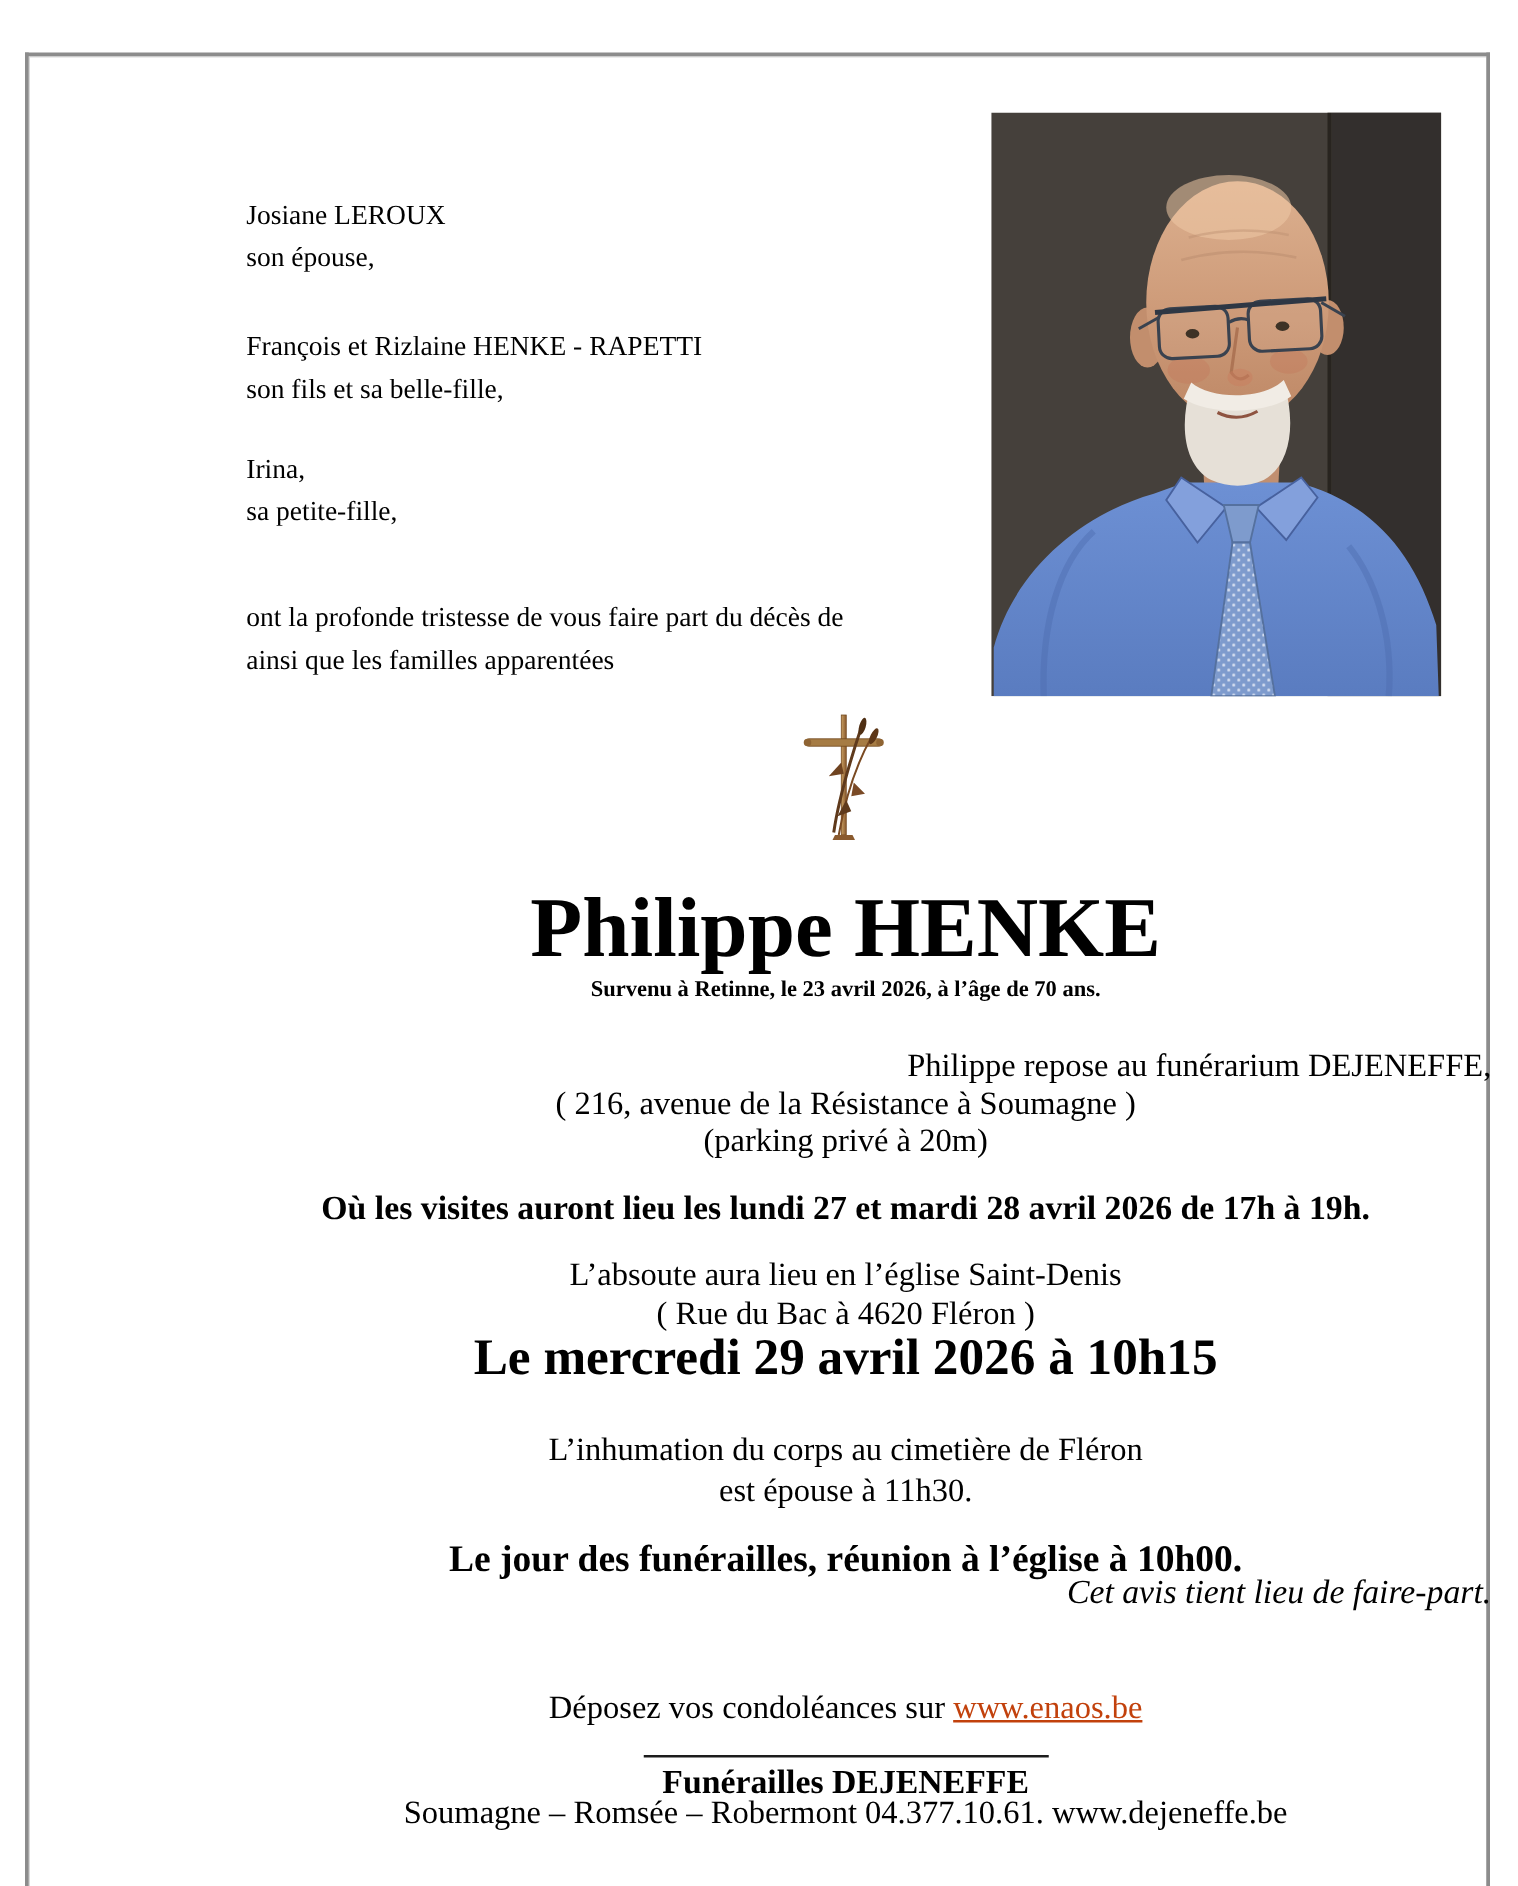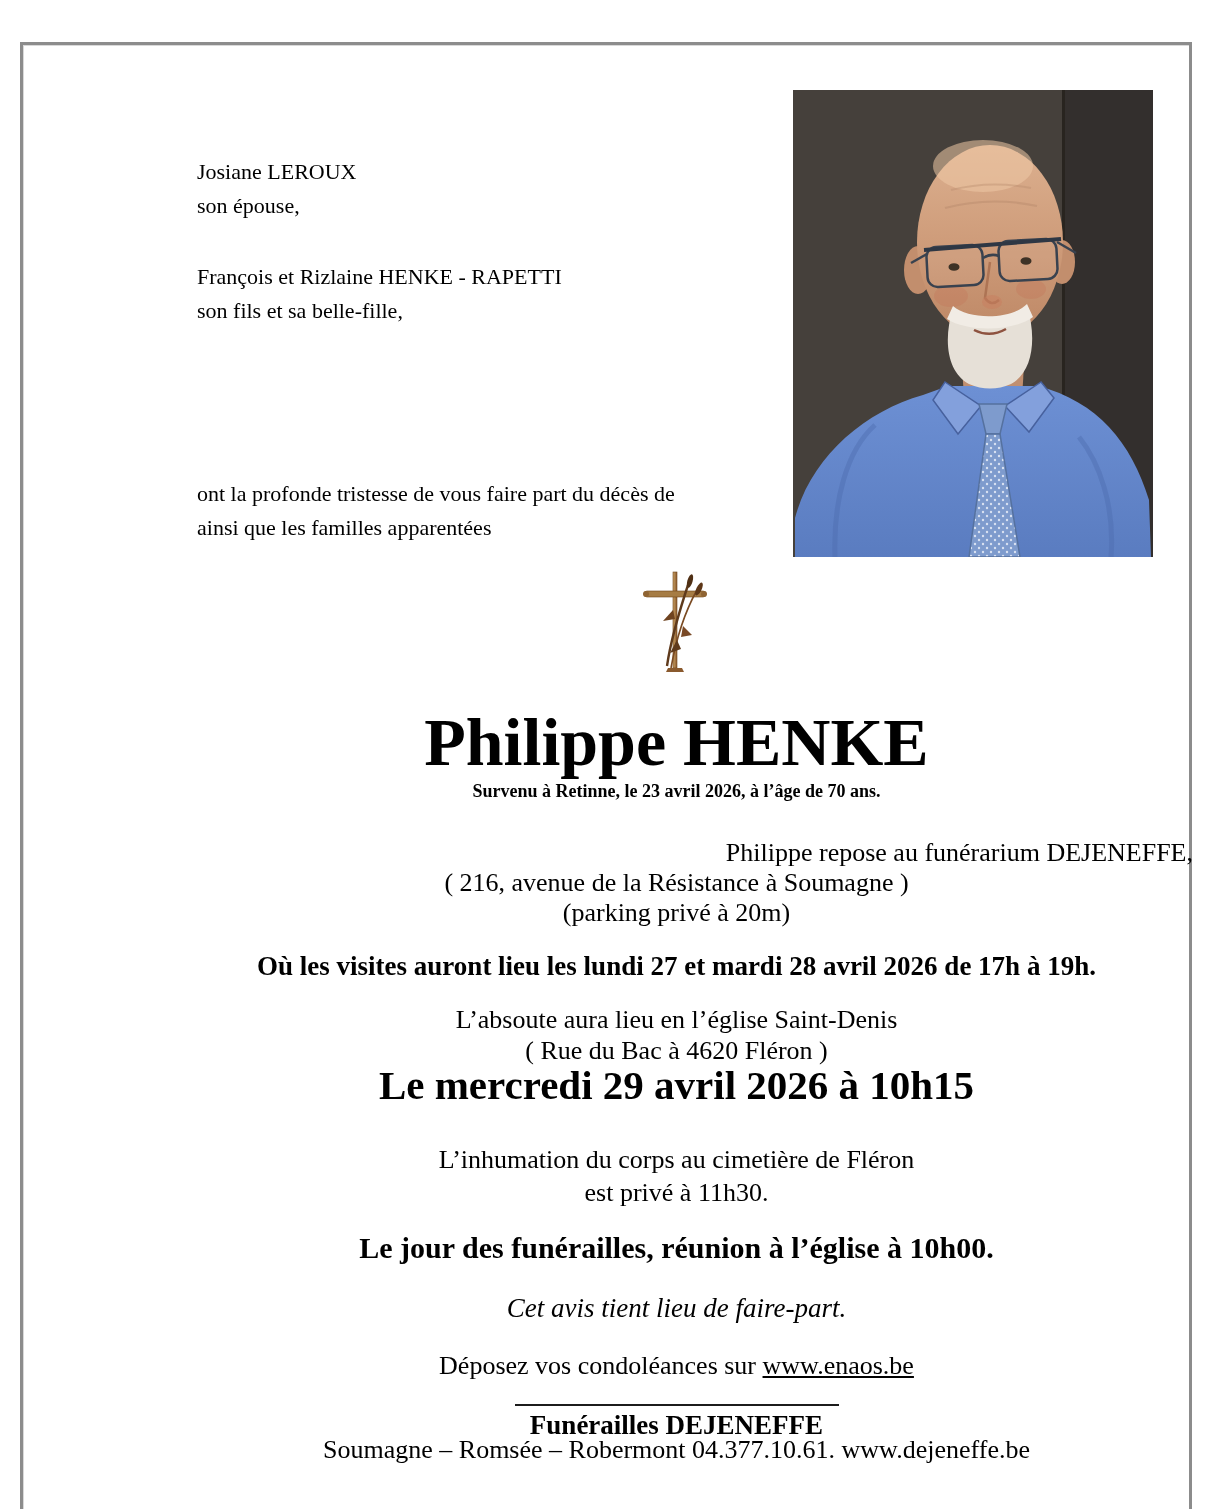--- a/index.html
+++ b/index.html
@@ -37,41 +37,45 @@
   .repose  { top:836px;text-align:right; }
   .addr    { top:866px; }
   .parking { top:896px; font-weight:normal; }
   .visits  { top:949px; font-size:27px; font-weight:bold; }
   .absoute { top:1003px; }
   .rue     { top:1034px; }
   .mercredi{ top:1063px; font-size:41px; line-height:44px; font-weight:bold; }
   .inhum   { top:1143px; }
   .prevue  { top:1176px; }
   .jour    { top:1231px; font-size:30px; font-weight:bold; }
-  .avis    { top:1291px; font-size:27px; font-style:italic; }
+  .avis    { top:1256px; font-size:27px; font-style:italic;text-align:right; }
   .condol  { top:1349px; }
-  .condol a { color:#000000; text-decoration:underline; }
+  .condol a { color:#c2410c; text-decoration:underline; }
   .sep     { position:absolute; top:1404px; left:0; width:100%; }
   .sep .rule { width:324px; margin:0 auto; border-top:2px solid #1c1c1c; height:0; }
   .funer   { top:1408px; font-size:27px; font-weight:bold; }
   .contact { top:1433px; }
 </style>
 </head>
 <body>
 
 <div class="canvas">
   <div class="frame"></div>
 
   <div class="fam-line fg1">
     <div>Josiane LEROUX</div>
     <div>son épouse,</div>
   </div>
   <div class="fam-line fg2">
     <div>François et Rizlaine HENKE - RAPETTI</div>
     <div>son fils et sa belle-fille,</div>
+  </div>
+  <div class="fam-line fg3">
+    <div>Irina,</div>
+    <div>sa petite-fille,</div>
   </div>
   <div class="fam-line fclose">
     <div>ont la profonde tristesse de vous faire part du décès de</div>
     <div>ainsi que les familles apparentées</div>
   </div>
 
   <div class="photo">
     <svg width="360" height="467" viewBox="0 0 360 467">
       <defs>
         <linearGradient id="skin" x1="0" y1="0" x2="0" y2="1">
@@ -166,21 +170,21 @@
     <div class="cline title">Philippe HENKE</div>
     <div class="cline death">Survenu à Retinne, le 23 avril 2026, à l’âge de 70 ans.</div>
     <div class="cline repose">Philippe repose au funérarium DEJENEFFE,</div>
     <div class="cline addr">( 216, avenue de la Résistance à Soumagne )</div>
     <div class="cline parking">(parking privé à 20m)</div>
     <div class="cline visits">Où les visites auront lieu les lundi 27 et mardi 28 avril 2026 de 17h à 19h.</div>
     <div class="cline absoute">L’absoute aura lieu en l’église Saint-Denis</div>
     <div class="cline rue">( Rue du Bac à 4620 Fléron )</div>
     <div class="cline mercredi">Le mercredi 29 avril 2026 à 10h15</div>
     <div class="cline inhum">L’inhumation du corps au cimetière de Fléron</div>
-    <div class="cline prevue">est privé à 11h30.</div>
+    <div class="cline prevue">est épouse à 11h30.</div>
     <div class="cline jour">Le jour des funérailles, réunion à l’église à 10h00.</div>
     <div class="cline avis">Cet avis tient lieu de faire-part.</div>
     <div class="cline condol">
       <span>Déposez vos condoléances sur </span><a href="#">www.enaos.be</a>
     </div>
     <div class="sep">
         <div class="rule"></div>
       </div>
     <div class="cline funer">Funérailles DEJENEFFE</div>
     <div class="cline contact">Soumagne – Romsée – Robermont 04.377.10.61. www.dejeneffe.be</div>

